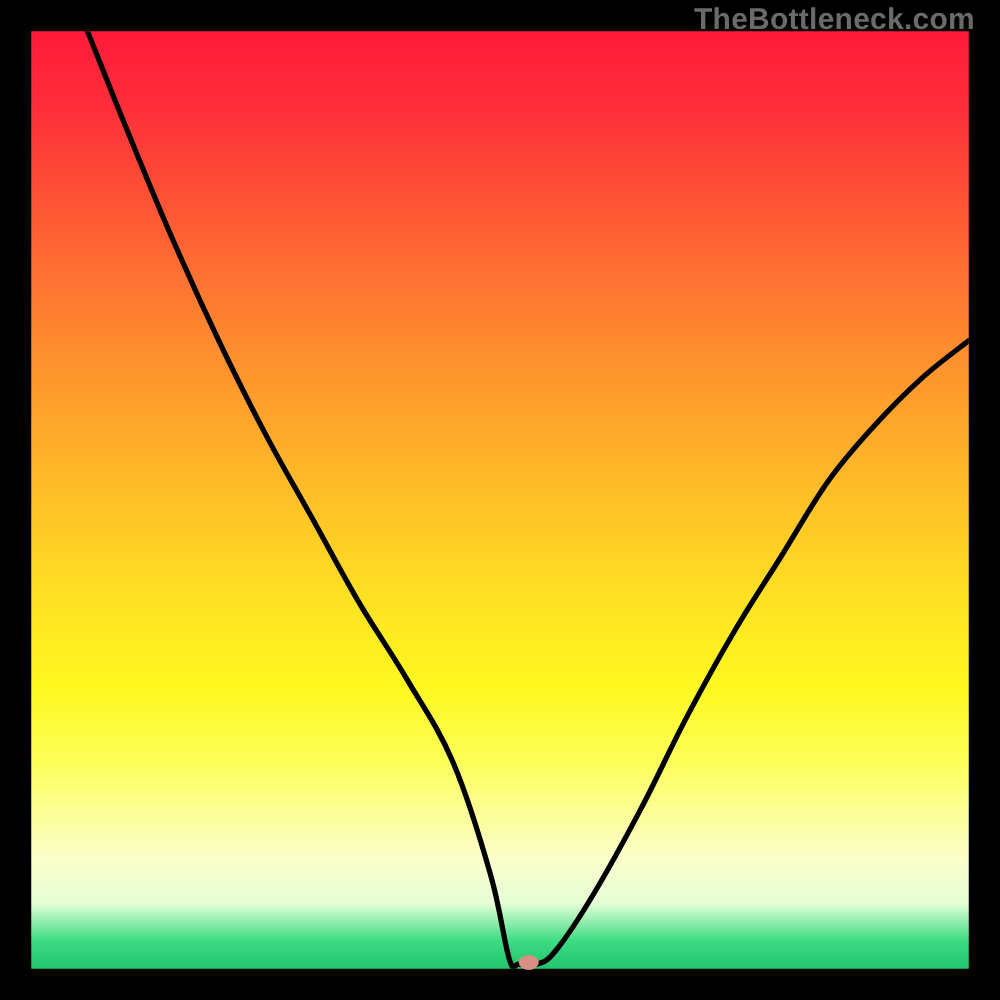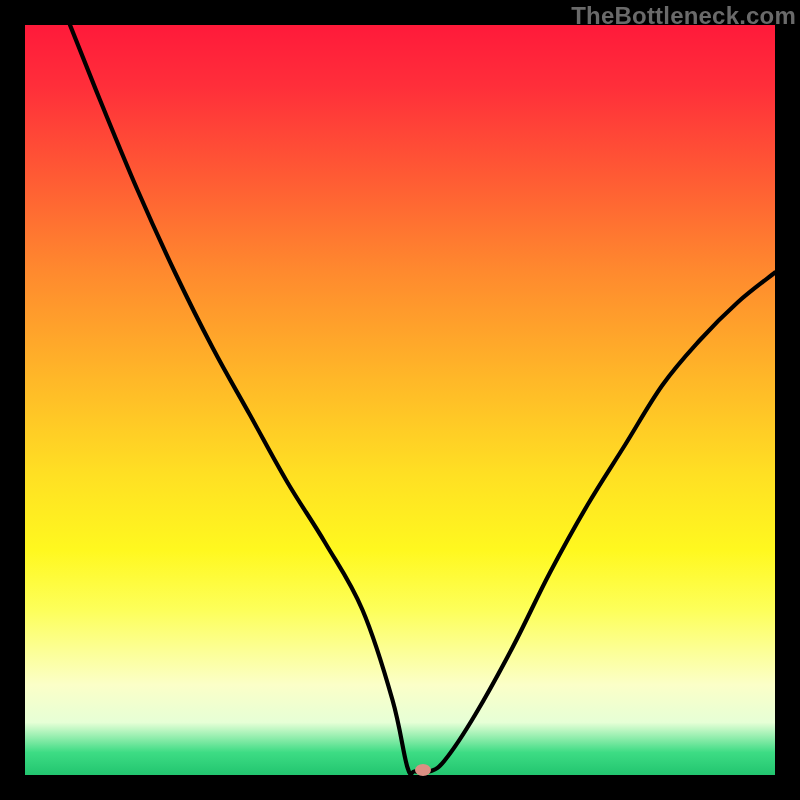--- a/index.html
+++ b/index.html
@@ -42,21 +42,21 @@
   svg.curve {
     position: absolute;
     left: 0;
     top: 0;
     width: 750px;
     height: 750px;
   }
   .watermark {
     position: absolute;
     top: 2px;
-    right: 4px;
+    right: 20px;
     color: #6a6a6a;
     font-family: Arial, Helvetica, sans-serif;
     font-size: 24px;
     font-weight: 600;
     letter-spacing: 0.2px;
     user-select: none;
   }
   .marker {
     position: absolute;
     width: 16px;

